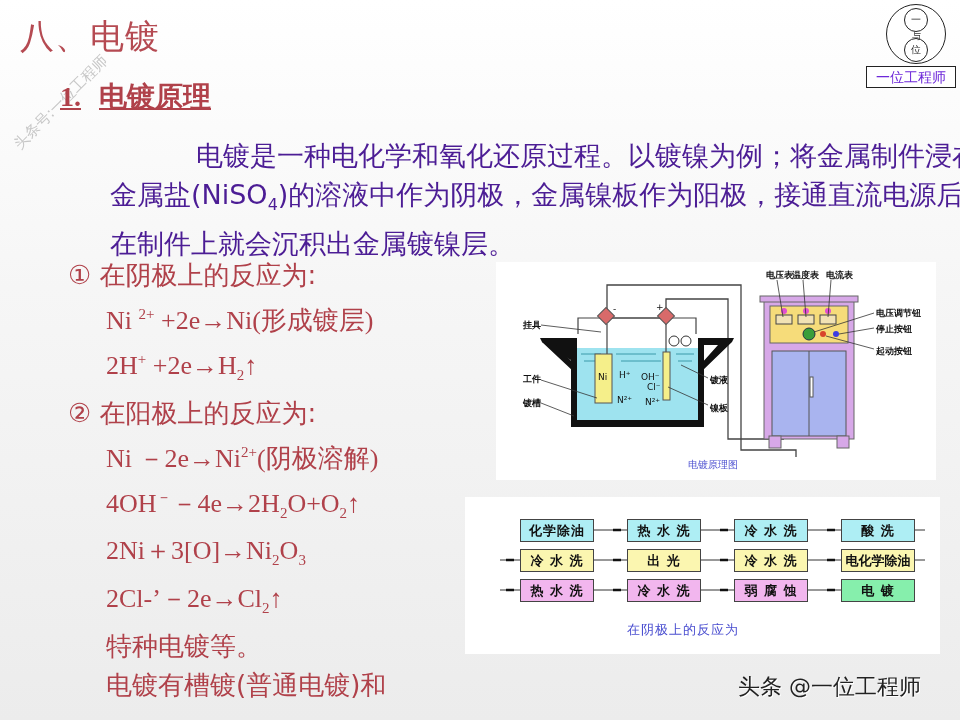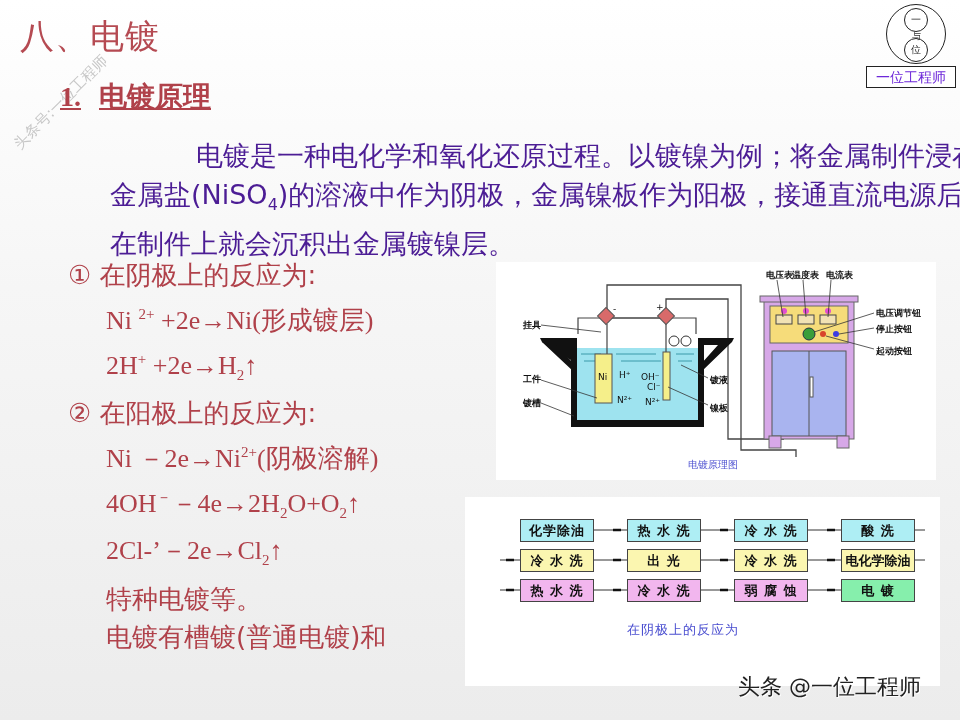--- a/index.html
+++ b/index.html
@@ -21,21 +21,21 @@
   .reactions .line { white-space:nowrap; }
   .reactions .ind { padding-left:38px; }
   .reactions sup, .reactions sub { font-size:15px; }
   .reactions .cn { font-family:"DejaVu Sans","Liberation Sans",sans-serif; }
   .logo { left:866px; top:2px; width:88px; }
   .logo-circle { position:absolute; left:20px; top:2px; width:58px; height:58px; border:1.5px solid #222; border-radius:50%; background:#fff; }
   .logo-small { position:absolute; width:22px; height:22px; border:1.5px solid #222; border-radius:50%; left:17px; font-size:10px; text-align:center; line-height:22px; color:#222; font-family:"DejaVu Sans",sans-serif; }
   .logo-mid { position:absolute; left:25px; top:25px; font-size:9px; color:#333; }
   .logo-box { position:absolute; left:0; top:64px; width:88px; height:20px; border:1.5px solid #222; background:#fff; font-size:14px; text-align:center; line-height:20px; color:#6d28d9; font-family:"DejaVu Sans",sans-serif; }
   .diagram1 { left:496px; top:262px; width:440px; height:218px; background:#fff; }
-  .diagram2 { left:465px; top:497px; width:475px; height:189px; background:#fff; }
+  .diagram2 { left:465px; top:497px; width:475px; height:157px; background:#fff; }
   .fbox { position:absolute; width:72px; height:21px; border:1.2px solid #444; font-size:13px; text-align:center; line-height:21px; color:#111; font-family:"DejaVu Sans",sans-serif; font-weight:bold; letter-spacing:1px; }
   .caption { position:absolute; color:#4b4fd0; font-family:"DejaVu Sans",sans-serif; }
   .footer-mark { left:738px; top:672px; font-size:22px; color:#222; font-family:"DejaVu Sans","Liberation Sans",sans-serif; text-shadow: 1px 1px 0 #fff; }
   .lbl { position:absolute; font-size:9px; color:#111; font-family:"DejaVu Sans",sans-serif; font-weight:bold; }
 </style>
 </head>
 <body>
 
 <div class="abs watermark">头条号:一位工程师</div>
 
@@ -55,20 +55,21 @@
 
 <div class="abs para"><span class="indent"></span><span>电镀是一种电化学和氧化还原过程。以镀镍为例；将金属制件浸在金属盐(NiSO</span><sub>4</sub><span>)的溶液中作为阴极，金属镍板作为阳极，接通直流电源后在制件上就会沉积出金属镀镍层。</span></div>
 
 <div class="abs reactions">
   <div class="line cn">① 在阴极上的反应为:</div>
   <div class="line ind"><span>Ni </span><sup>2+</sup><span> +2e→Ni(形成镀层)</span></div>
   <div class="line ind"><span>2H</span><sup>+</sup><span> +2e→H</span><sub>2</sub><span>↑</span></div>
   <div class="line cn">② 在阳极上的反应为:</div>
   <div class="line ind"><span>Ni －2e→Ni</span><sup>2+</sup><span>(阴极溶解)</span></div>
   <div class="line ind"><span>4OH</span><sup>－</sup><span>－4e→2H</span><sub>2</sub><span>O+O</span><sub>2</sub><span>↑</span></div>
+  <div class="line ind"><span>2Ni＋3[O]→Ni</span><sub>2</sub><span>O</span><sub>3</sub></div>
   <div class="line ind"><span>2Cl-’－2e→Cl</span><sub>2</sub><span>↑</span></div>
   <div class="line ind cn">特种电镀等。</div>
   <div class="line ind cn">电镀有槽镀(普通电镀)和</div>
 </div>
 
 <div class="abs diagram1">
   <svg width="440" height="218" viewBox="0 0 440 218">
 
     <polyline points="111,50 111,23 245,23 245,188 300,188 300,195" fill="none" stroke="#444" stroke-width="1.3"></polyline>
     <polyline points="170,50 170,37 232,37 232,177 288,177" fill="none" stroke="#444" stroke-width="1.3"></polyline>

